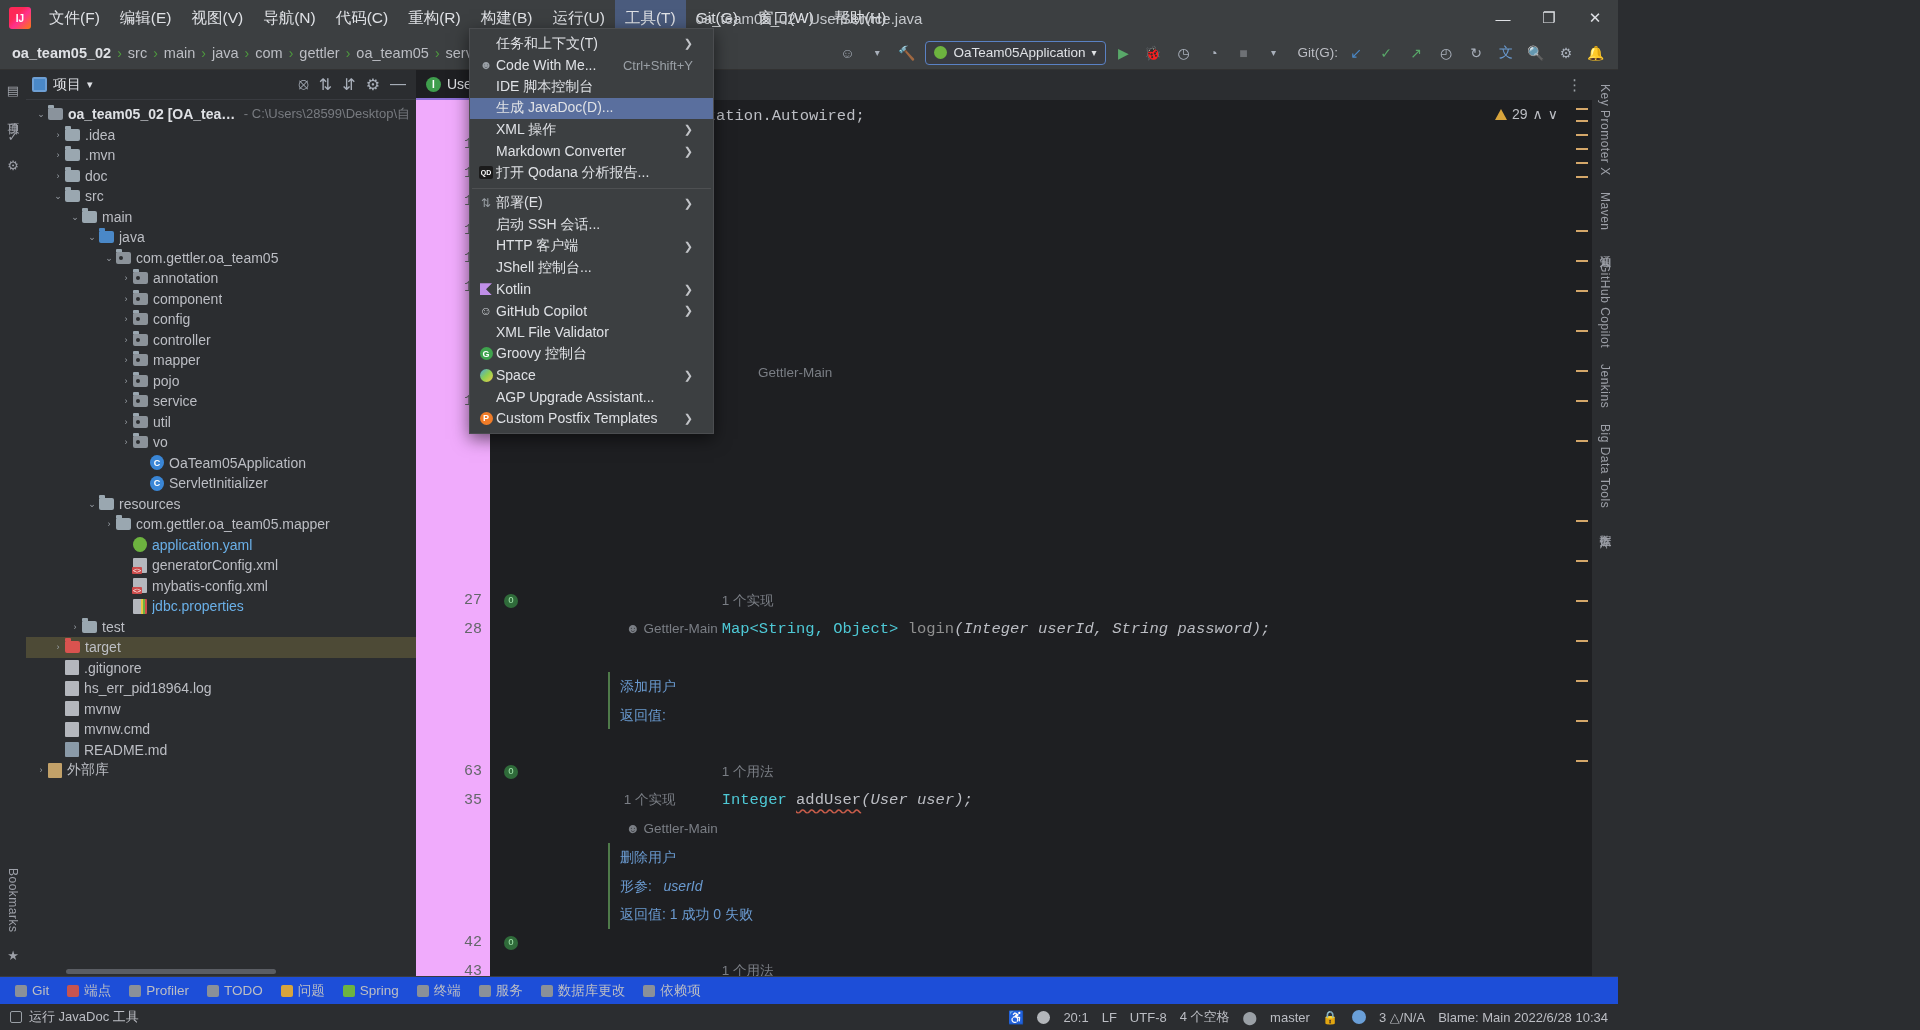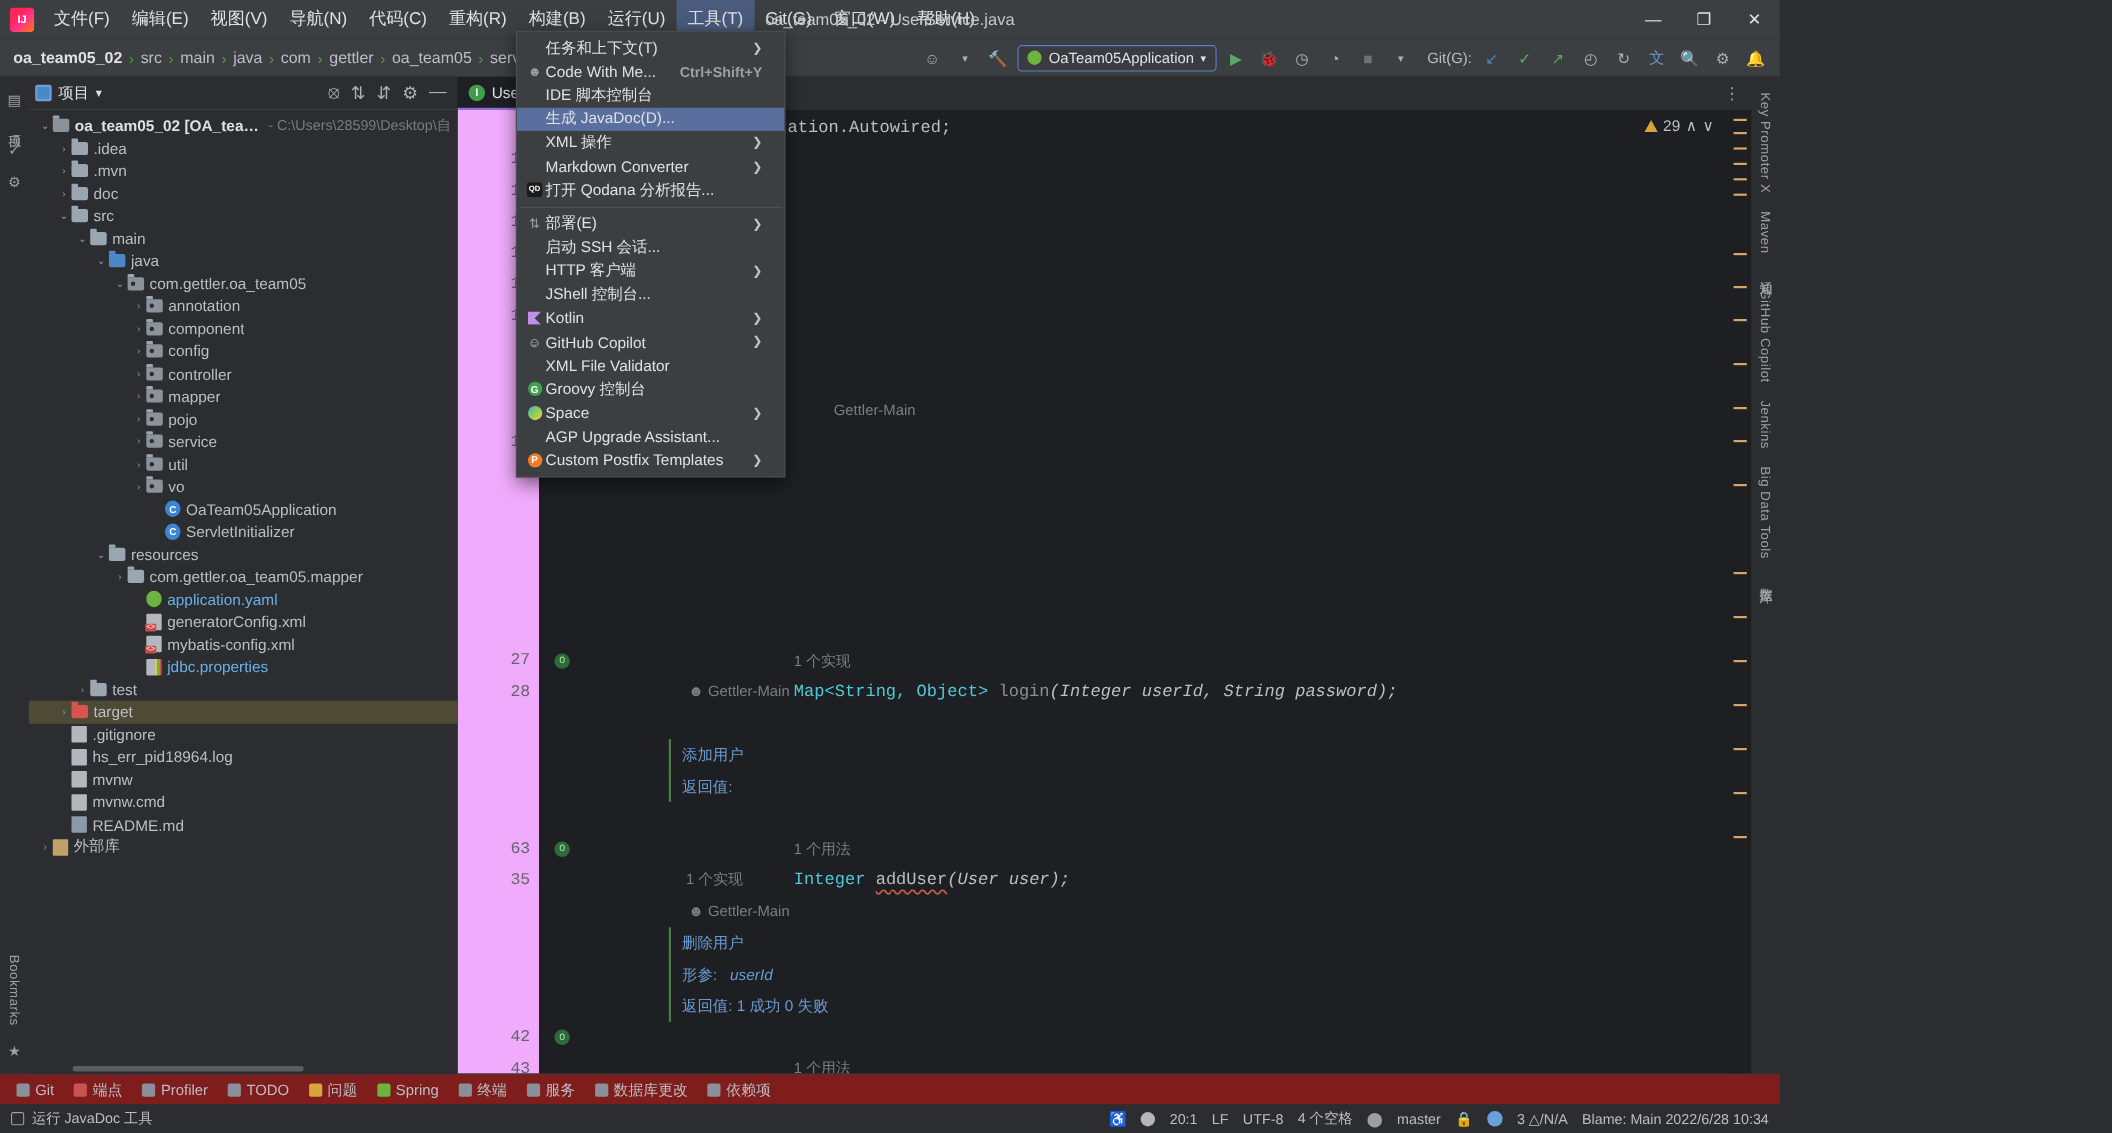--- a/index.html
+++ b/index.html
@@ -143,35 +143,35 @@
     border: 1px solid #4b4d50; box-shadow: 0 5px 16px rgba(0,0,0,.55); z-index: 50;
     padding: 4px 0;
   }
   .dd-item {
     height: 21.5px; display: flex; align-items: center; padding: 0 20px 0 6px;
     font-size: 14px; color: #dfe1e5; white-space: nowrap;
   }
   .dd-item.hl { background: #5a6f9e; }
   .dd-icon { width: 20px; flex: 0 0 20px; display: flex; align-items: center; justify-content: center; font-size: 12px; }
   .dd-label { flex: 1; }
-  .dd-accel { color: #9aa0a6; font-size: 13px; margin-left: 18px; font-weight: bold; }
+  .dd-accel { color: #9aa0a6; font-size: 13px; margin-left: 18px; }
   .dd-sub { color: #c2c4c8; font-size: 11px; margin-left: 10px; }
   .dd-sep { height: 1px; background: #4e5052; margin: 4px 2px; }
   .ic-kotlin { width:12px;height:12px;background:#c08fe8; clip-path: polygon(0 0,100% 0,50% 50%,100% 100%,0 100%); }
   .ic-groovy { width:13px;height:13px;border-radius:50%;background:#3fa34d;color:#fff;font-size:9px;
                display:flex;align-items:center;justify-content:center;font-weight:bold; }
   .ic-space { width:13px;height:13px;border-radius:50%;background:linear-gradient(135deg,#4aa3e0,#8ed14f,#f2c94c); }
   .ic-qd { width:14px;height:13px;background:#1b1b1b;color:#fff;font-size:7px;font-weight:bold;
            display:flex;align-items:center;justify-content:center;border-radius:2px;}
   .ic-pf { width:13px;height:13px;border-radius:50%;background:#f07c28;color:#fff;font-size:9px;
            display:flex;align-items:center;justify-content:center;font-weight:bold;}
 
   
   .bottombar {
-    height: 28px; background: #7f1d1d; display: flex; align-items: center; gap: 4px;
+    height: 28px; background: #1d4ed8; display: flex; align-items: center; gap: 4px;
     padding: 0 8px; flex: 0 0 28px; border-top: 1px solid #393b40;
   }
   .bb-item { display: flex; align-items: center; gap: 5px; font-size: 13.5px; color: #bcbec4; padding: 0 7px; height: 22px; }
 
   
   .statusbar {
     height: 26px; background: #2b2d30; display: flex; align-items: center;
     padding: 0 10px; flex: 0 0 26px; font-size: 13px; color: #bcbec4; gap: 0;
   }
   .sb-left { display: flex; align-items: center; gap: 7px; }

